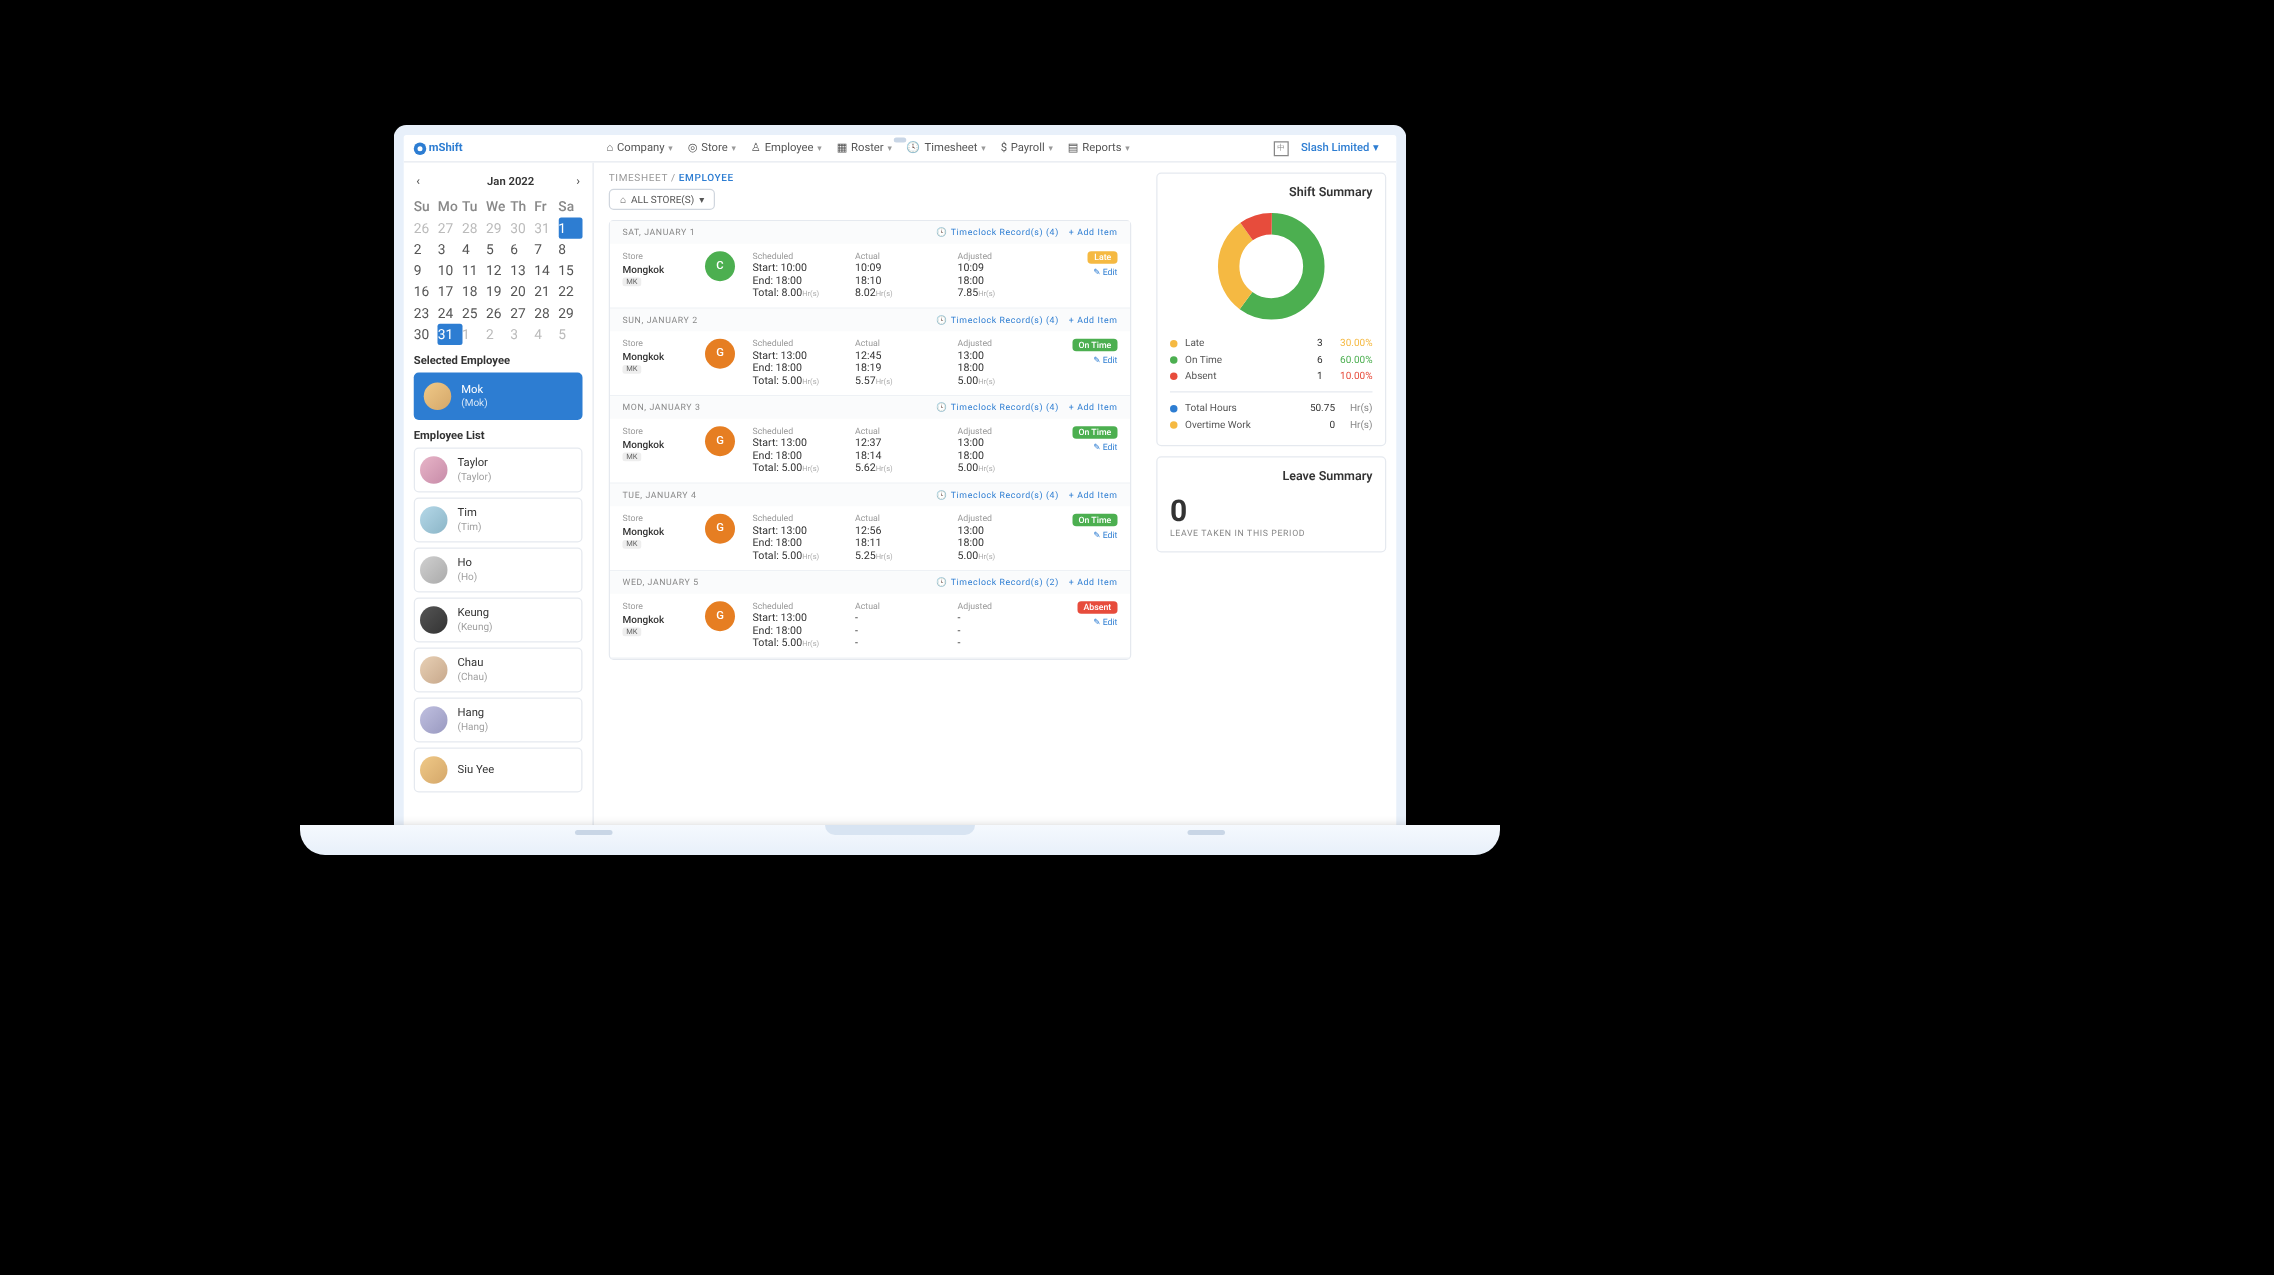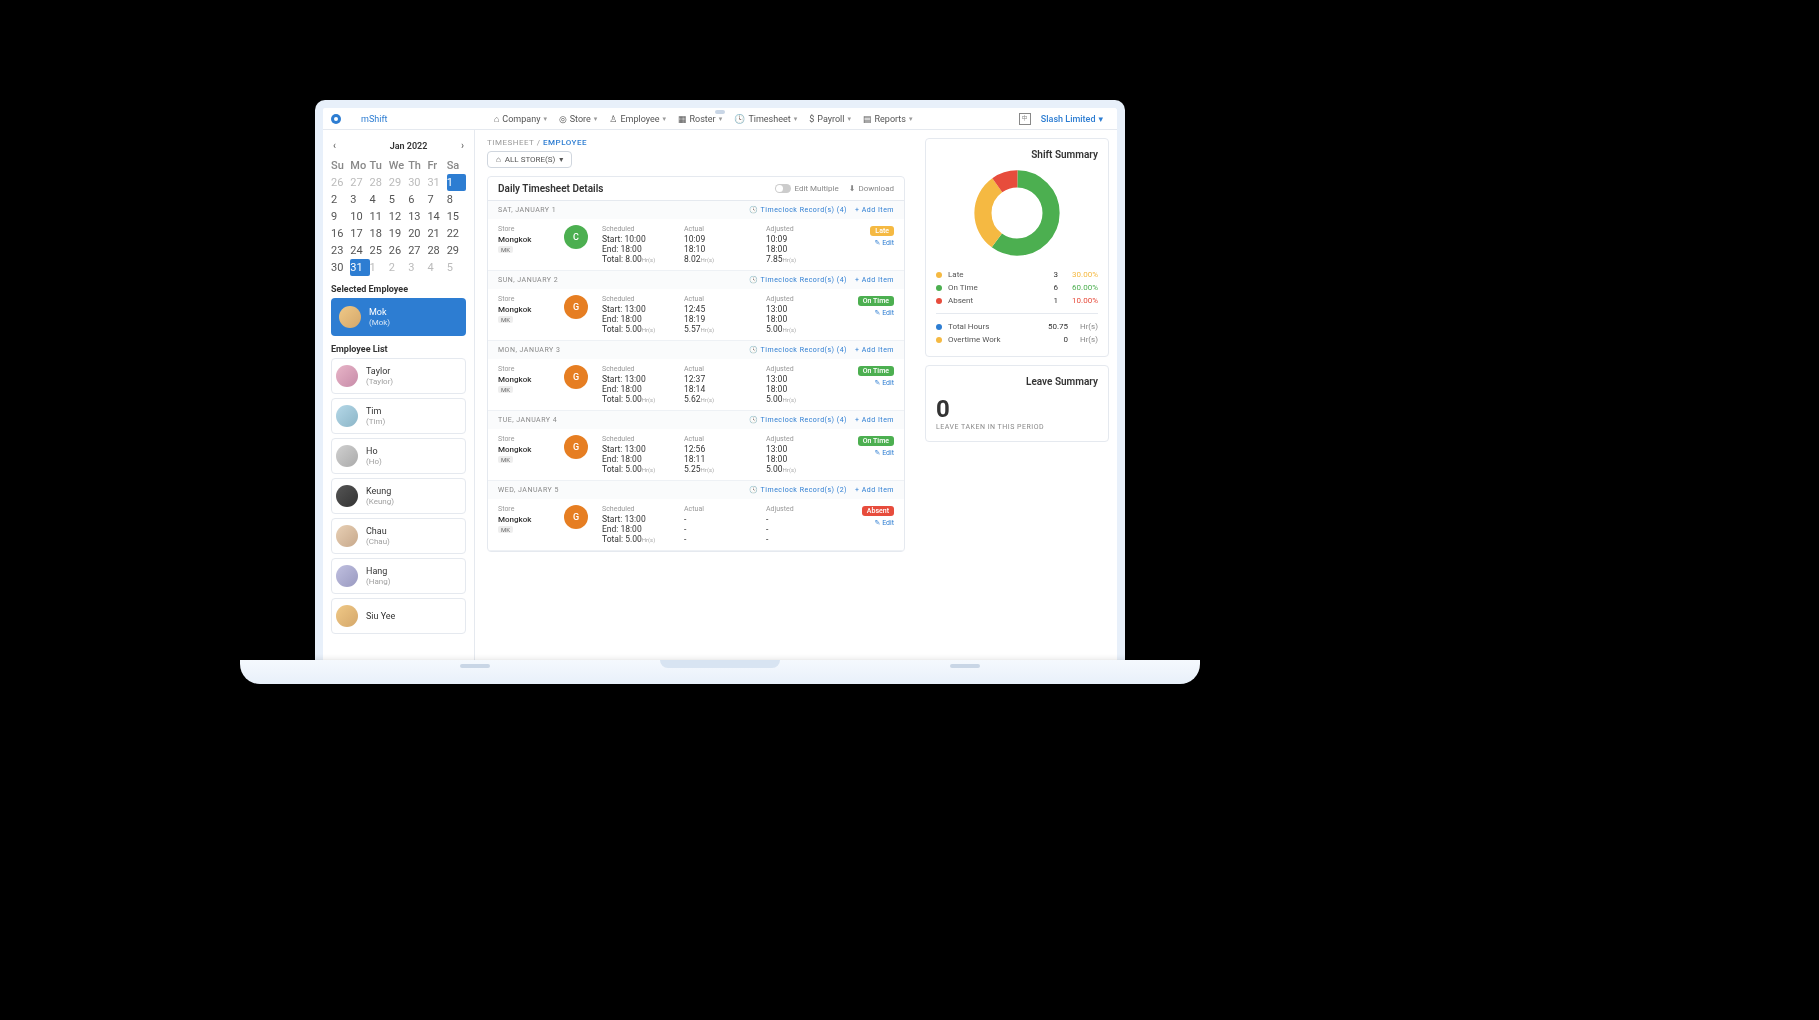--- a/index.html
+++ b/index.html
@@ -8,21 +8,21 @@
 .laptop-screen { width: 810px; height: 560px; margin: 0 auto; background: #fff; border-radius: 10px 10px 0 0; border: 8px solid #e8f0fa; border-bottom: none; overflow: hidden; position: relative; }
 .laptop-notch { position: absolute; top: 2px; left: 50%; transform: translateX(-50%); width: 10px; height: 4px; background: #c9d6e6; border-radius: 2px; }
 .laptop-base { width: 960px; height: 24px; background: linear-gradient(180deg, #f5f9fe 0%, #e8f0fa 100%); border-radius: 0 0 20px 20px; position: relative; box-shadow: 0 4px 10px rgba(0,0,0,.4); }
 .laptop-base::before { content: ""; position: absolute; left: 50%; top: 0; transform: translateX(-50%); width: 120px; height: 8px; background: #d8e4f2; border-radius: 0 0 8px 8px; }
 .laptop-feet { display: flex; justify-content: space-between; padding: 0 220px; }
 .foot { width: 30px; height: 4px; background: #c9d6e6; border-radius: 2px; margin-top: 4px; }
 
 
 .app { width: 100%; height: 100%; display: flex; flex-direction: column; font-size: 9px; color: #333; }
 .topnav { height: 22px; border-bottom: 1px solid #e5e9ef; display: flex; align-items: center; padding: 0 8px; gap: 4px; }
-.logo { display: flex; align-items: flex-start; gap: 20px; color: #2d7dd2; font-weight: 400; font-size: 9px; }
+.logo { display: flex; align-items: flex-start; gap: 2px; color: #2d7dd2; font-weight: 700; font-size: 9px; }
 .logo-icon { width: 10px; height: 10px; background: #2d7dd2; border-radius: 50%; position: relative; }
 .logo-icon::after { content: ""; position: absolute; width: 4px; height: 4px; background: #fff; border-radius: 50%; left: 3px; top: 3px; }
 .nav-spacer { flex: 1; }
 .nav-item { display: flex; align-items: center; gap: 3px; padding: 0 6px; color: #555; cursor: pointer; white-space: nowrap; }
 .nav-item .chev { font-size: 7px; color: #999; }
 .company-link { color: #2d7dd2; font-weight: 500; padding: 0 6px; display: flex; align-items: center; gap: 3px; cursor: pointer; }
 .lang-icon { width: 12px; height: 12px; border: 1px solid #888; display: flex; align-items: center; justify-content: center; font-size: 6px; color: #888; }
 
 .main { flex: 1; display: flex; overflow: hidden; }
 
@@ -323,33 +323,20 @@
           </div>
           <div class="header-row">
             <div class="btn-outline">
               <span>⌂</span>
               <span>ALL STORE(S)</span>
               <span class="chev">▾</span>
             </div>
           </div>
 
           <div class="panel">
-            <div class="panel-head">
-              <div class="panel-title">Daily Timesheet Details</div>
-              <div class="panel-actions">
-                <div class="toggle">
-                  <span class="toggle-switch"></span>
-                  <span>Edit Multiple</span>
-                </div>
-                <div class="link-action">
-                  <span>⬇</span>
-                  <span>Download</span>
-                </div>
-              </div>
-            </div>
             <div id="day-list">
                 <div class="day-group">
                   <div class="day-head">
                     <span>SAT, JANUARY 1</span>
                     <div class="day-actions">
                       <a><span>🕓</span> Timeclock Record(s) (4)</a>
                       <a>+ Add Item</a>
                     </div>
                   </div>
                   <div class="day-row">

